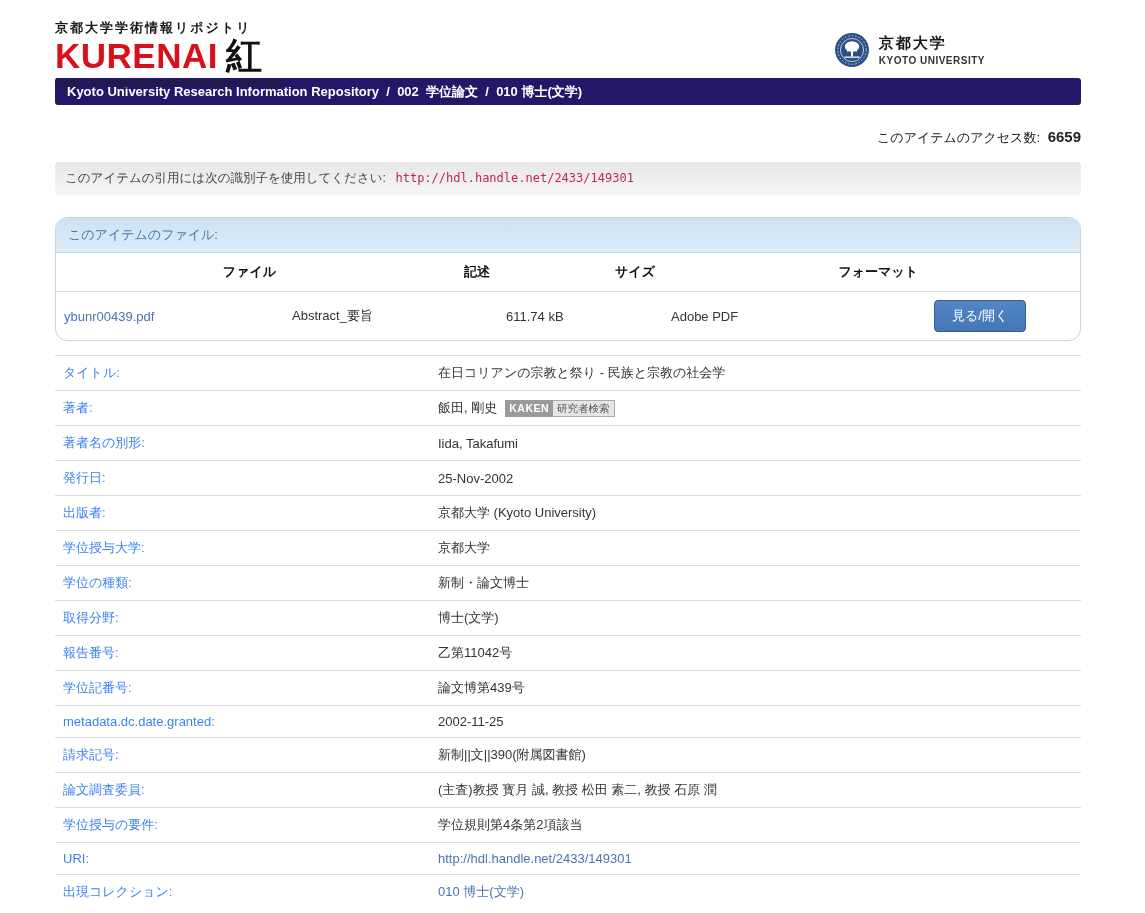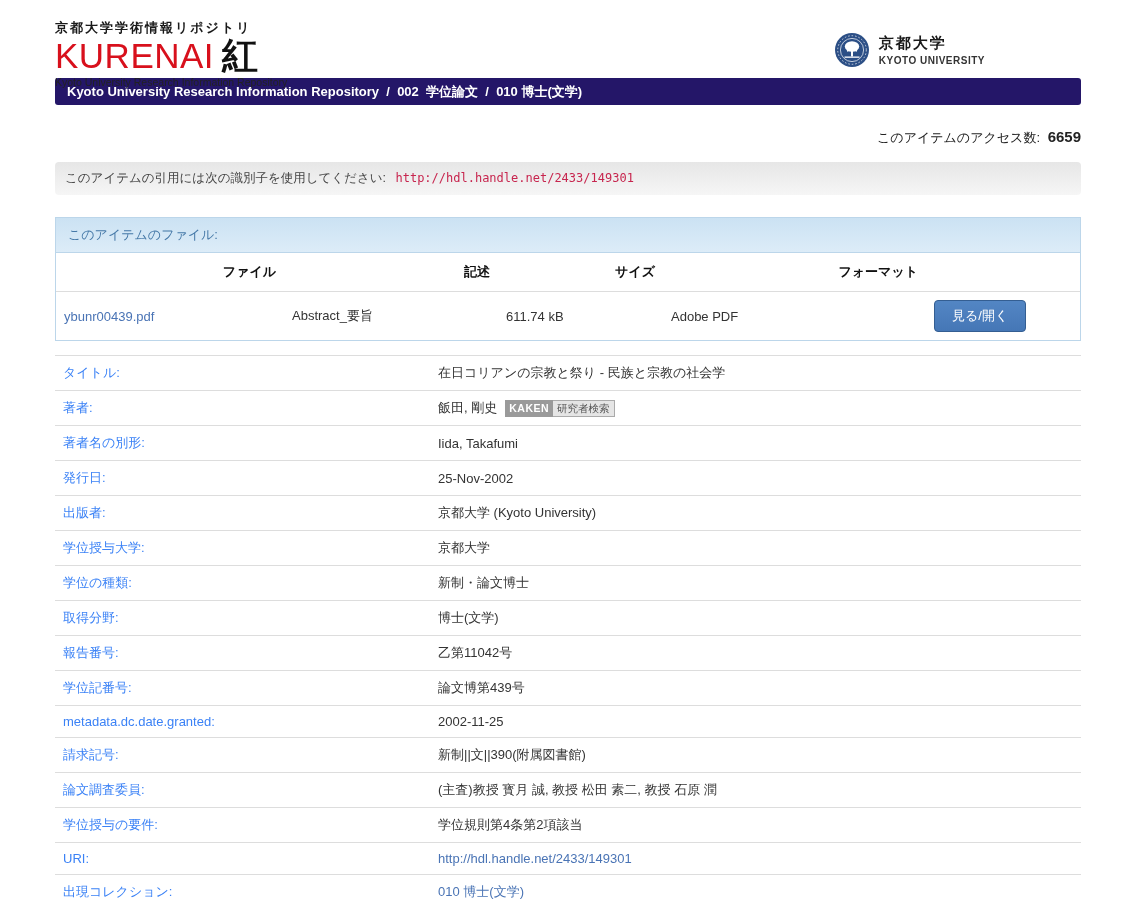--- a/index.html
+++ b/index.html
@@ -10,21 +10,21 @@
     color: #333; font-size: 13px;
     position: relative; overflow: hidden;
   }
   .container { width: 1026px; margin-left: 55px; }
 
   
   .topbar { position: relative; padding-top: 19px; height: 78px; }
   .logo-block { display:inline-block; cursor:pointer; }
   .logo-ja { font-size: 13px; font-weight: bold; color:#1a1a1a; letter-spacing: 2px; }
   .logo-row { display:flex; align-items:flex-start; line-height: 1; margin-top:1px; }
-  .logo-en { font-size: 35px; font-weight: normal; color:#d8101c; letter-spacing: 0.5px; }
+  .logo-en { font-size: 35px; font-weight: bold; color:#d8101c; letter-spacing: 0.5px; }
   .logo-kanji { font-size: 36px; font-weight: bold; color:#111; margin-left: 8px; }
   .logo-sub { font-size: 10.5px; color:#222; margin-top: 2px; }
   .univ-block { position:absolute; right: 96px; top: 32px; display:flex; align-items:center; cursor:pointer; }
   .univ-emblem { width:36px; height:36px; display:block; }
   .univ-names { margin-left: 9px; }
   .univ-ja { font-size: 15px; font-weight:bold; color:#1a1a1a; font-family:"Liberation Serif","DejaVu Serif",serif; letter-spacing:2px;}
   .univ-en { font-size: 10px; font-weight:bold; color:#333; letter-spacing: 0.5px; margin-top:2px; }
 
   
   .breadcrumb {
@@ -45,21 +45,21 @@
     background:linear-gradient(#e6e6e6,#f6f6f6);
     padding:8px 10px; font-size:12.5px; color:#444;
   }
   .citation code {
     font-family:"DejaVu Sans Mono","Liberation Mono",monospace;
     font-size:12px; color:#c7254e; margin-left:6px; cursor:pointer;
   }
 
   
   .panel {
-    margin-top:22px; border:1px solid #bcd6ea; border-radius:0;
+    margin-top:22px; border:1px solid #bcd6ea; border-radius:12px;
     background:#fff; overflow:hidden;
   }
   .panel-heading {
     background:linear-gradient(#cbe2f3,#dcecf8);
     color:#4679a8; font-size:13px; padding:8px 12px;
     border-bottom:1px solid #bcd6ea;
   }
   table.files { width:100%; border-collapse:collapse; table-layout:fixed; }
   table.files th {
     text-align:right; font-size:13px; font-weight:bold; color:#111;

